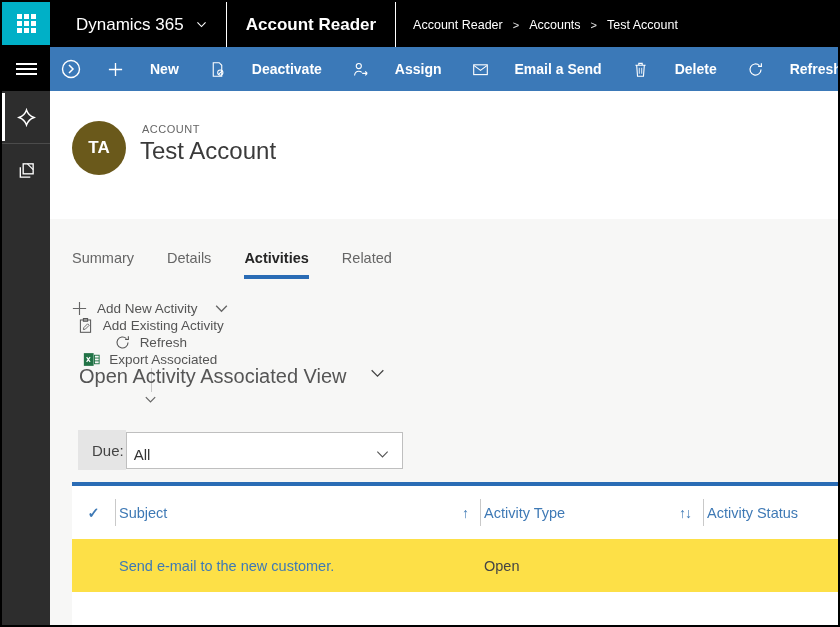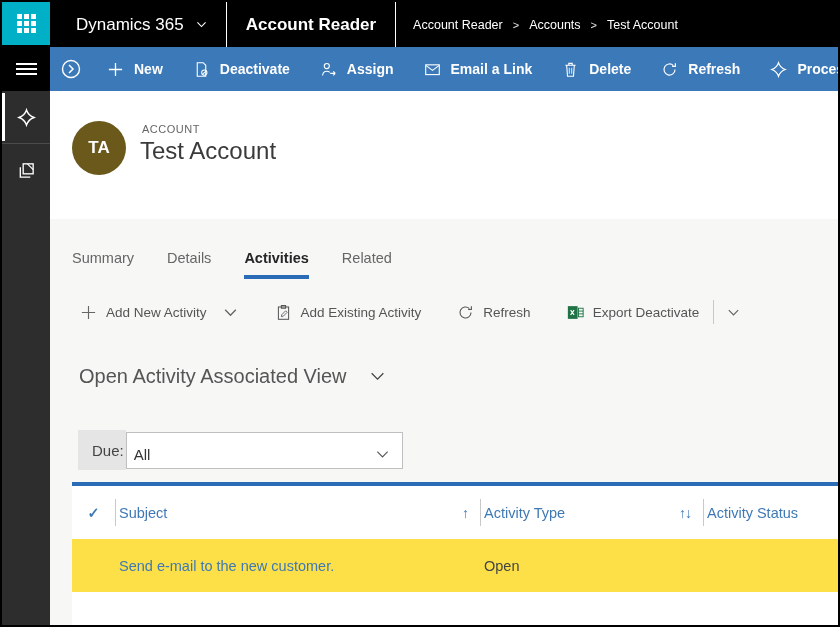--- a/index.html
+++ b/index.html
@@ -22,21 +22,21 @@
   .crumb { color:#fff; cursor:pointer; }
   .crumb-sep { color:#e8e8e8; font-size:11px; }
 
   
   .cmdbar { left:0; top:45px; right:0; height:44px; background:#3B79B8; display:flex; align-items:center; color:#fff; overflow:hidden; }
   .ham-box { width:48px; height:44px; background:#000; flex:0 0 48px; display:flex; align-items:center; justify-content:center; cursor:pointer; }
   .ham { width:21px; }
   .ham div { height:2px; background:#fff; margin:3px 0; }
   .circle-btn { margin-left:10px; width:22px; height:22px; flex:0 0 22px; cursor:pointer; }
   .cmd-div { width:1px; height:30px; background:rgba(255,255,255,.55); margin-left:10px; }
-  .cmd-item { display:flex; align-items:center; gap:10px; padding:0 15px; font-size:14px; font-weight:600; cursor:pointer; white-space:nowrap; }
+  .cmd-item { display:flex; align-items:center; gap:26px; padding:0 15px; font-size:14px; font-weight:600; cursor:pointer; white-space:nowrap; }
   .cmd-item svg { width:17px; height:17px; flex:0 0 17px; }
 
   
   .sidebar { left:0; top:89px; width:48px; bottom:0; background:#2D2D2D; }
   .side-item { position:relative; height:53px; display:flex; align-items:center; justify-content:center; color:#fff; cursor:pointer; }
   .side-item.sel { border-bottom:1px solid #4b4b4b; }
   .side-item.sel::before { content:""; position:absolute; left:0; top:2px; bottom:2px; width:3px; background:#fff; }
   .side-item svg { width:19px; height:19px; }
 
   
@@ -45,28 +45,28 @@
             display:flex; align-items:center; justify-content:center; font-size:17px; font-weight:700; }
   .entity-label { left:92px; top:32px; font-size:11px; letter-spacing:.5px; color:#666; }
   .rec-title { left:90px; top:46px; font-size:24px; color:#3a3a3a; }
 
   
   .lower { left:48px; top:217px; right:0; bottom:0; background:#F7F7F6; }
   .tabs { position:absolute; left:22px; top:31px; display:flex; gap:33px; }
   .tab { font-size:14.5px; color:#666; padding-bottom:9px; cursor:pointer; border-bottom:4px solid transparent; }
   .tab.active { color:#262626; font-weight:700; border-bottom-color:#2A6CB5; }
 
-  .act-toolbar { position:absolute; left:30px; top:81px; display:flex; align-items:center; color:#555; font-size:13.5px; }
+  .act-toolbar { position:absolute; left:21px; top:81px; display:flex; align-items:center; color:#555; font-size:13.5px;flex-direction:column; }
   .tb-item { display:flex; align-items:center; gap:9px; cursor:pointer; white-space:nowrap; }
   .tb-item svg { width:17px; height:17px; }
   .tb-chev { width:12px; height:12px; margin-left:6px; color:#666; }
   .tb-gap { width:36px; }
   .tb-div { width:1px; height:24px; background:#c8c8c8; margin:0 12px 0 14px; }
 
-  .view-sel { position:absolute; left:29px; top:146px; display:flex; align-items:center; gap:22px; color:#555; cursor:pointer; }
+  .view-sel { position:absolute; left:29px; top:146px; display:flex; align-items:flex-start; gap:22px; color:#555; cursor:pointer; }
   .view-title { font-size:20px; }
   .view-chev { width:17px; height:17px; color:#444; }
 
   .due-row { position:absolute; left:28px; top:211px; display:flex; align-items:center; }
   .due-chip { background:#e5e5e5; height:40px; display:flex; align-items:center; padding:0 2px 0 14px; font-size:15px; color:#444; }
   .due-select { width:277px; height:37px; background:#fff; border:1px solid #bfbfbf; display:flex; align-items:center;
                 padding:8px 12px 0 7px; font-size:15px; color:#333; cursor:pointer; }
   .due-select .sel-chev { margin-left:auto; width:15px; height:15px; color:#555; }
 
   
@@ -157,21 +157,21 @@
         <path d="M12 14.5h6M18 14.5l-2.4-2.4M18 14.5l-2.4 2.4" fill="none" stroke="#fff" stroke-width="1.3"></path>
       </svg>
       <span>Assign</span>
     </div>
 
     <div class="cmd-item">
       <svg viewBox="0 0 20 20">
         <rect x="2" y="4.5" width="16" height="11.5" fill="none" stroke="#fff" stroke-width="1.3"></rect>
         <path d="M2.5 5.5L10 11l7.5-5.5" fill="none" stroke="#fff" stroke-width="1.3"></path>
       </svg>
-      <span>Email a Link</span>
+      <span>Email a Send</span>
     </div>
 
     <div class="cmd-item">
       <svg viewBox="0 0 20 20">
         <path d="M4 5h12M8 5V2.8h4V5M5.5 5l1 13h7l1-13" fill="none" stroke="#fff" stroke-width="1.3"></path>
         <path d="M8.6 8v7M11.4 8v7" stroke="#fff" stroke-width="1"></path>
       </svg>
       <span>Delete</span>
     </div>
 
@@ -252,21 +252,21 @@
         <span>Refresh</span>
       </div>
       <div class="tb-gap"></div>
       <div class="tb-item">
         <svg viewBox="0 0 20 20">
           <rect x="1" y="2.5" width="11.5" height="15" fill="#217346"></rect>
           <path d="M4.3 7.2l4 5.6M8.3 7.2l-4 5.6" stroke="#fff" stroke-width="1.4" fill="none"></path>
           <rect x="13.5" y="5" width="5.5" height="10" fill="none" stroke="#217346" stroke-width="1.1"></rect>
           <path d="M13.5 8.3h5.5M13.5 11.6h5.5" stroke="#217346" stroke-width="1.1"></path>
         </svg>
-        <span>Export Deactivate</span>
+        <span>Export Associated</span>
       </div>
       <div class="tb-div"></div>
       <svg class="tb-chev" style="margin-left:0;width:15px;height:15px" viewBox="0 0 16 16">
           <path d="M3 5.5l5 5 5-5" fill="none" stroke="#666" stroke-width="1.3"></path>
         </svg>
     </div>
 
     <div class="view-sel">
       <span class="view-title">Open Activity Associated View</span>
       <svg class="view-chev" viewBox="0 0 16 16">

